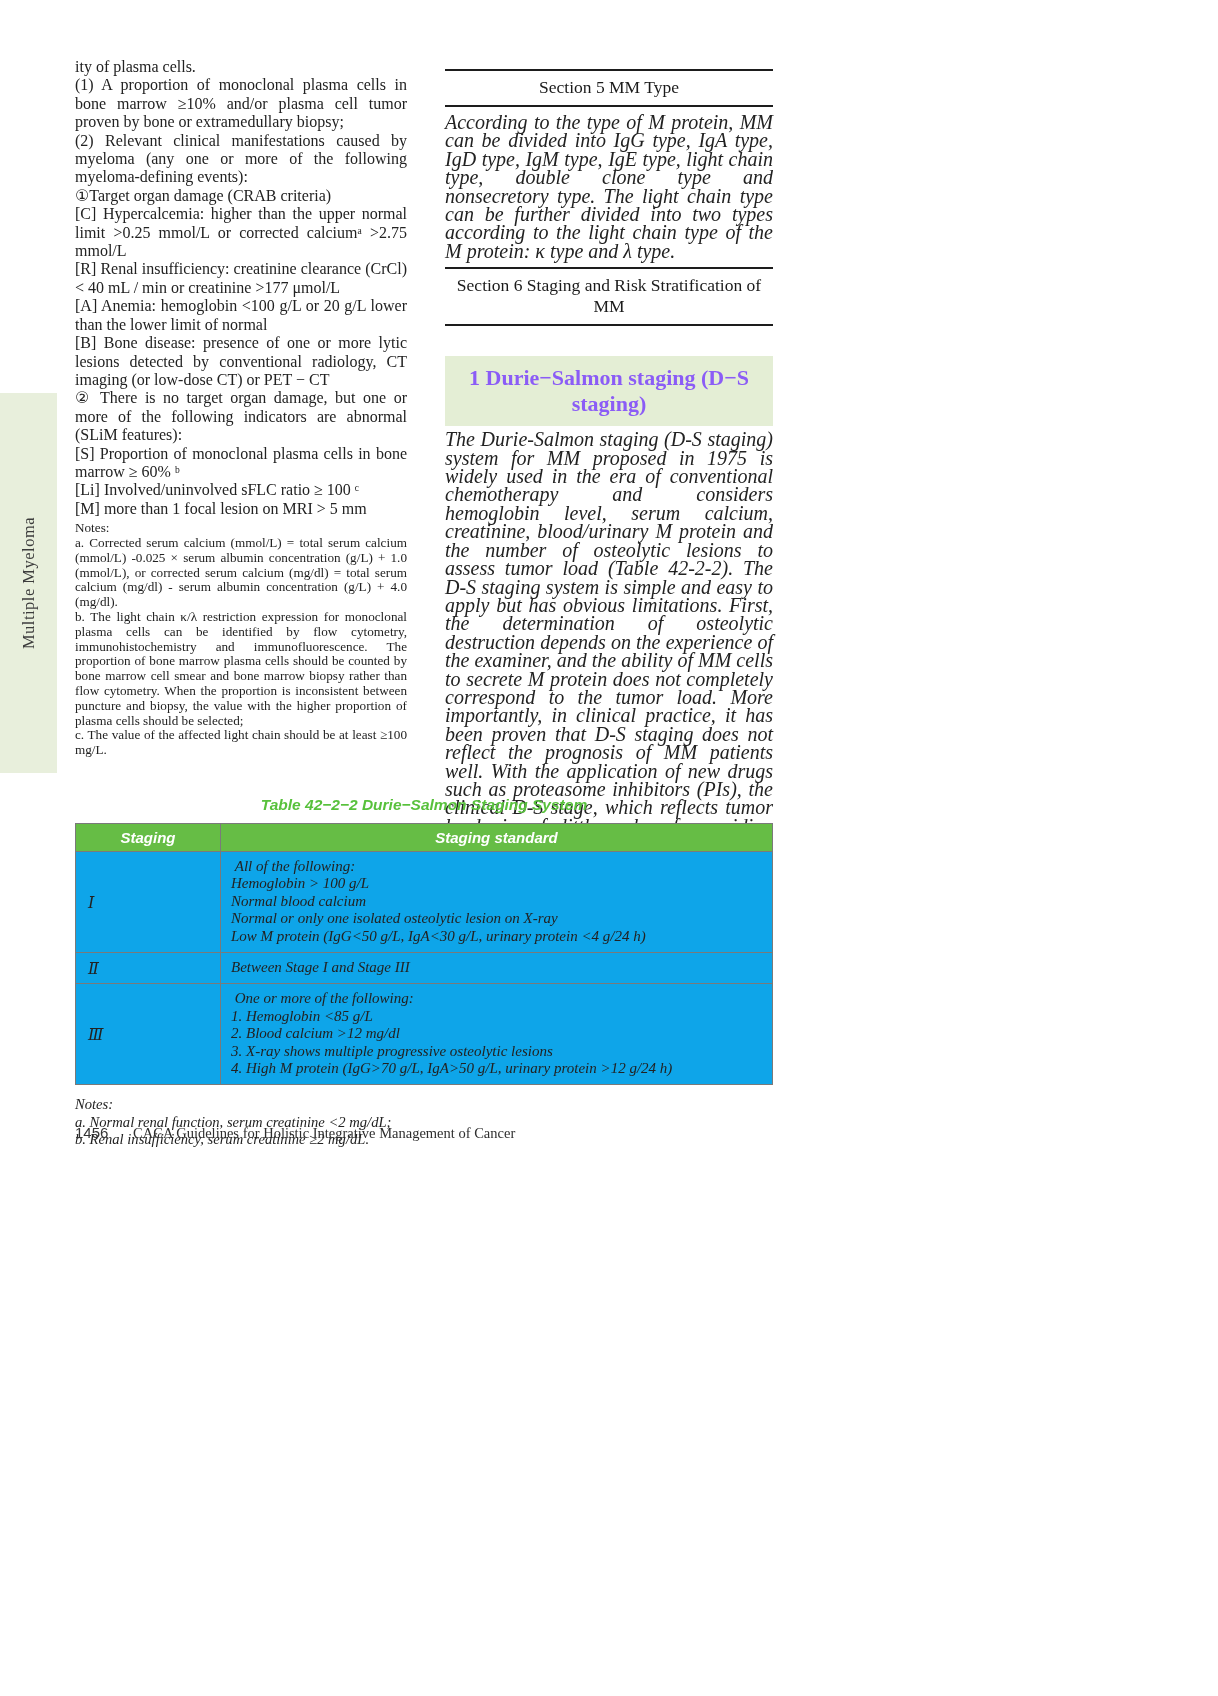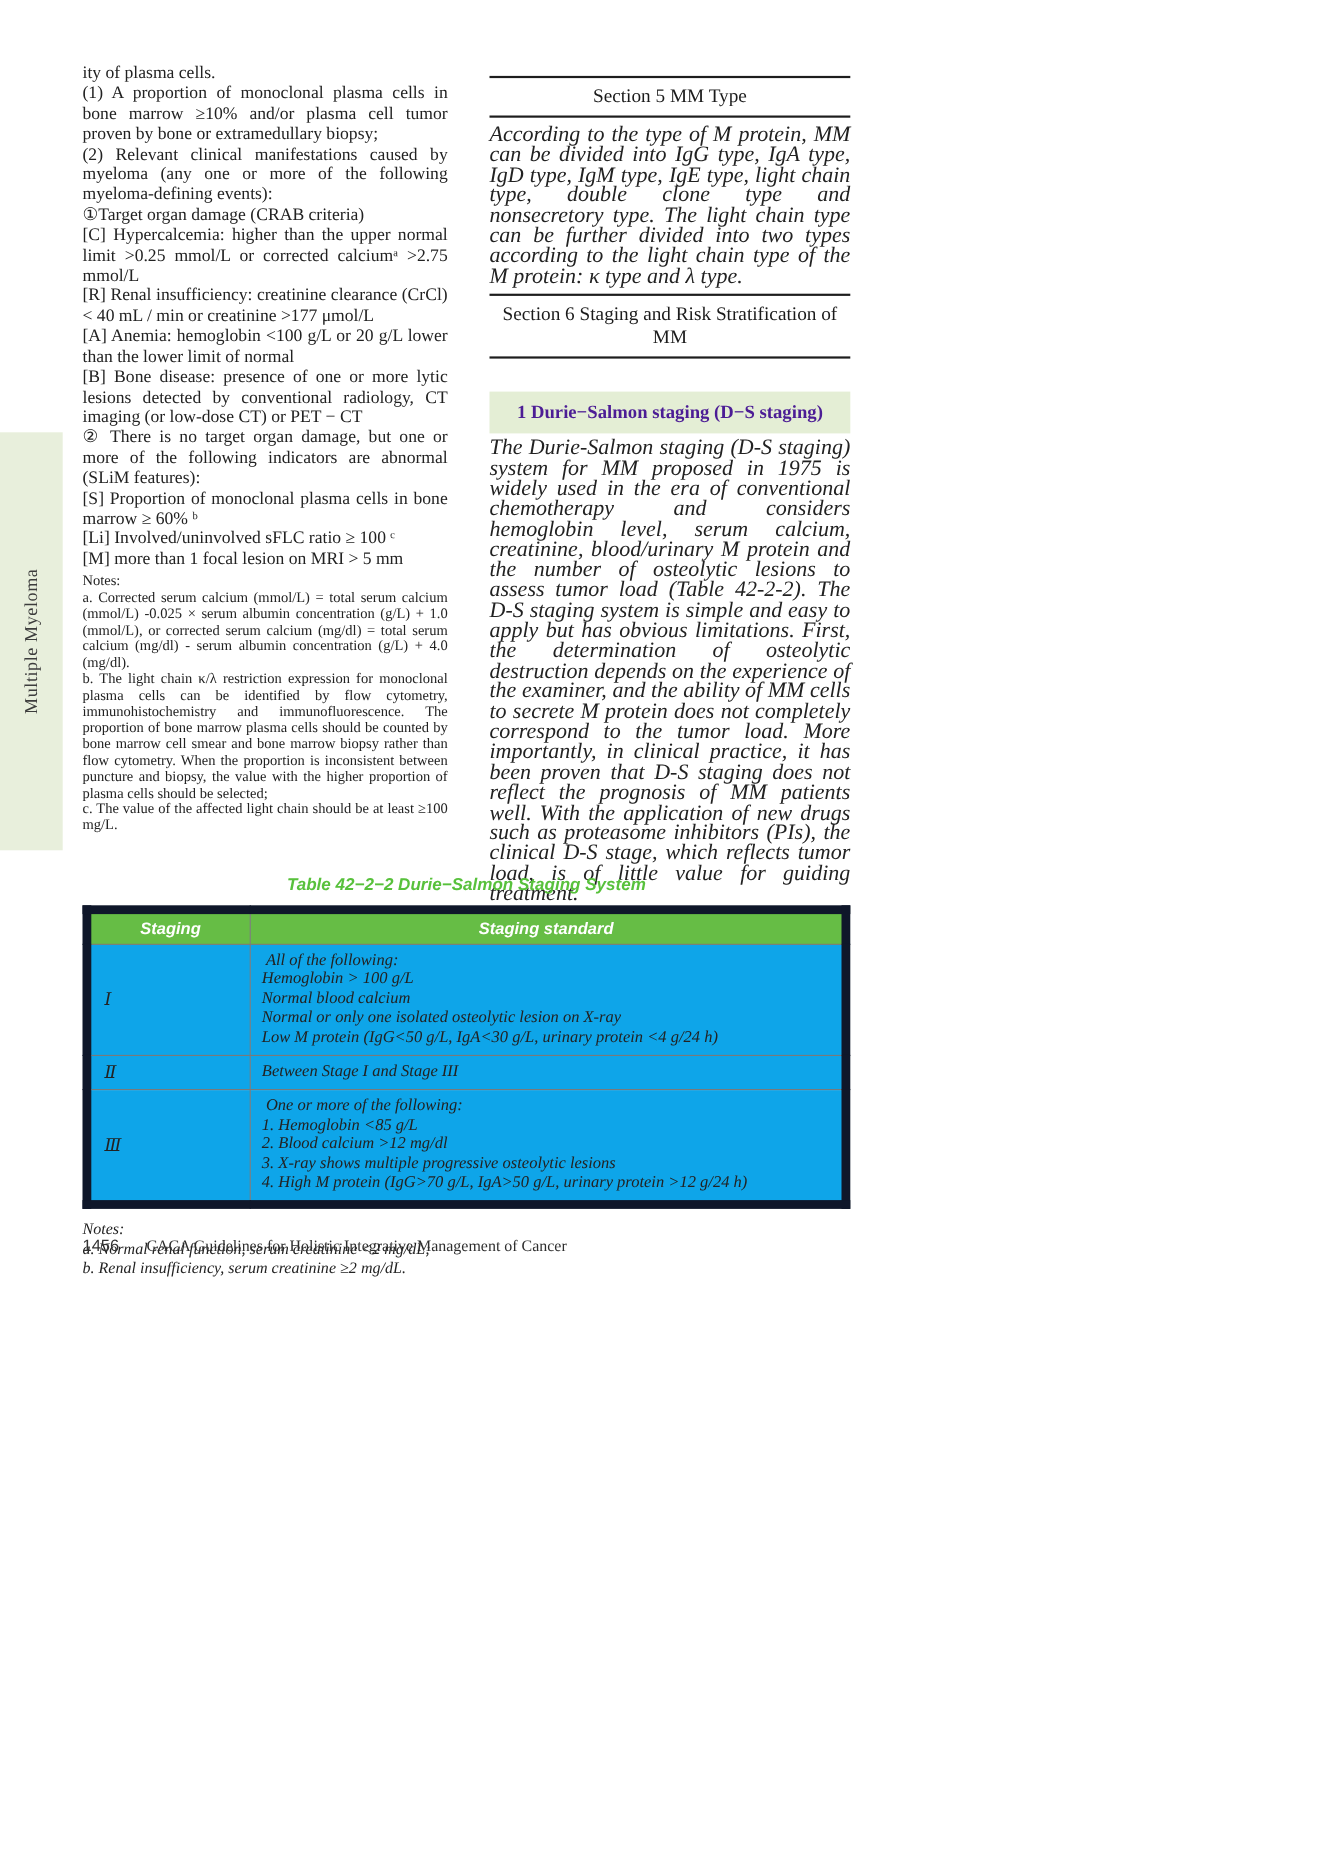--- a/index.html
+++ b/index.html
@@ -32,33 +32,33 @@
   .rule-top { margin-top:11px; }
   .sec-title {
     font-weight:normal; font-size:17.5px; line-height:21px;
     text-align:center; padding:6px 0 7px 0; color:#1b1b1b;
   }
   .sec-body {
     text-align:justify; font-size:20px; line-height:18.4px; margin:6px 0 7px 0;font-style:italic;
   }
   .green-head {
     background:#e4eed5; text-align:center; font-weight:bold;
-    font-size:17px; padding:9px 4px; color:#4c1d95;
+    font-size:22px; padding:9px 4px; color:#8b5cf6;
   }
   .green-head-1 { margin-top:30px; }
   .green-head-2 { margin-top:24px; }
   .body-after-head { margin-top:4px; }
   
   .table-block { position:absolute; left:75px; top:796px; width:698px;font-style:italic; }
   .table-title {
     text-align:center; color:#58c13c; font-size:15.5px; font-weight:bold;
     font-family:"Liberation Sans","DejaVu Sans",sans-serif; margin-bottom:9px;
   }
   table.staging {
-    width:100%; border-collapse:collapse; border:8px solid #0f172a;
+    width:100%; border-collapse:collapse; border:1px solid #0f172a;
     font-size:15px;
     padding-left:40px;
   }
   table.staging th {
     background:#66bd45; color:#ffffff; font-weight:bold;
     font-family:"Liberation Sans","DejaVu Sans",sans-serif;
     font-size:15px; height:27px; border:1px solid #7a7a7a; padding:0;
   }
   table.staging td {
     background:#0ea5e9; border:1px solid #7a7a7a; vertical-align:middle;margin-top:19px;

